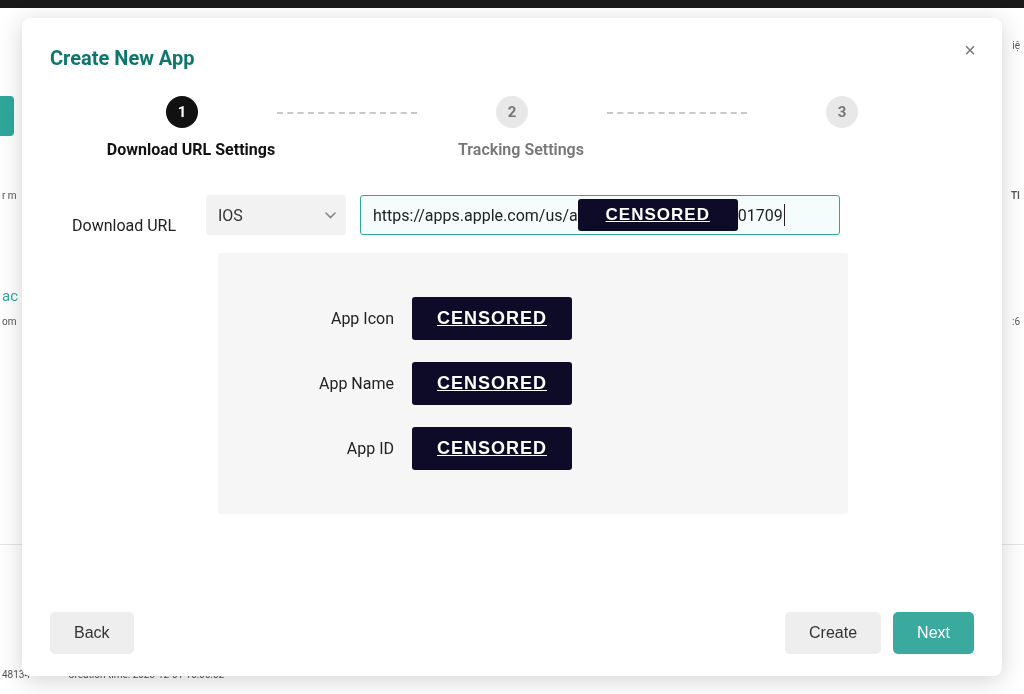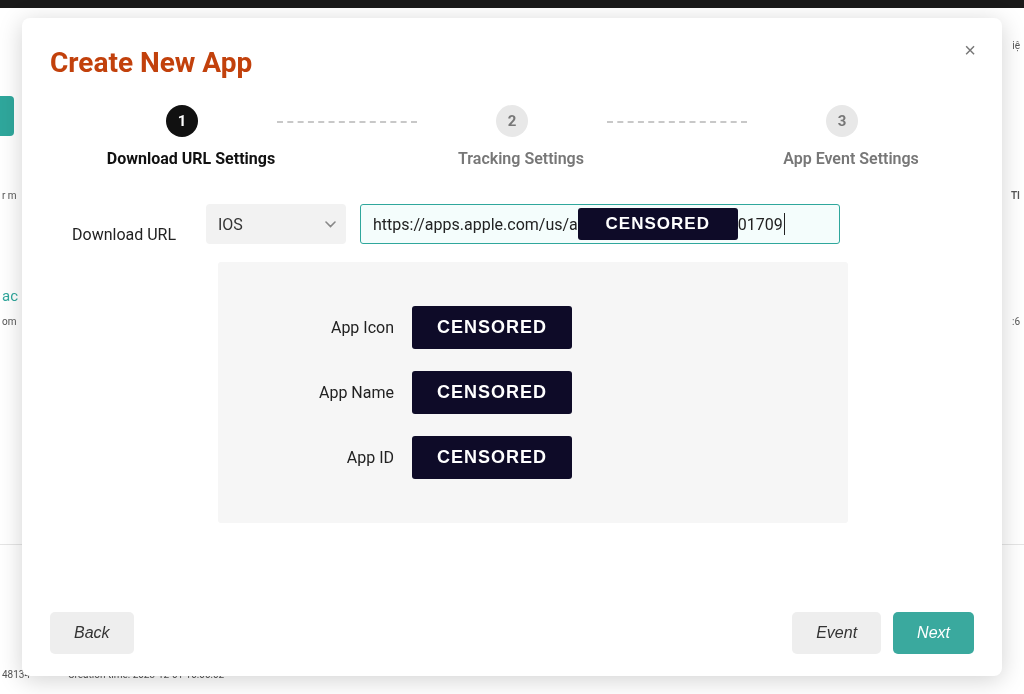--- a/index.html
+++ b/index.html
@@ -40,21 +40,21 @@
 
   .modal-close {
     position: absolute; top: 18px; right: 18px;
     width: 28px; height: 28px;
     display: flex; align-items: center; justify-content: center;
     color: #777; font-size: 20px; cursor: pointer;
     border: none; background: transparent;
   }
 
   .modal-title {
-    font-size: 28px; font-weight: 700; color: #c2410c;
+    font-size: 20px; font-weight: 700; color: #0f766e;
     margin-bottom: 26px;
   }
 
   
   .stepper {
     display: flex; align-items: flex-start; justify-content: center;
     gap: 0; margin-bottom: 34px;
   }
   .step {
     display: flex; flex-direction: column; align-items: center;
@@ -129,32 +129,33 @@
     font-size: 16px; color: #222;
   }
   .censored {
     background: #0e0b28; color: #fff;
     font-weight: 800; letter-spacing: 1px;
     font-size: 18px;
     padding: 11px 16px;
     border-radius: 3px;
     min-width: 160px; text-align: center;
     font-family: "Segoe UI", Arial, sans-serif;
+    text-decoration: underline;
   }
 
   
   .btn-bar {
     margin-top: auto;
     display: flex; align-items: center;
     padding-top: 14px;
   }
   .btn {
     height: 42px; padding: 0 24px;
     border-radius: 5px; border: none;
-    font-size: 16px; cursor: pointer; font-style: italic;
+    font-size: 16px; cursor: pointer;
   }
   .btn-secondary { background: #eeeeee; color: #333; }
   .btn-primary   { background: #3aa99e; color: #fff; }
   .btn-bar .spacer { flex: 1; }
 </style>
 </head>
 <body>
 
 <div class="bg">
   <div class="bg-topbar"></div>
@@ -189,21 +190,20 @@
       <div class="step-label">Download URL Settings</div>
     </div>
     <div class="step-connector"></div>
     <div class="step">
       <div class="step-num">2</div>
       <div class="step-label">Tracking Settings</div>
     </div>
     <div class="step-connector"></div>
     <div class="step">
       <div class="step-num">3</div>
-      <div class="step-label">App Event Settings</div>
     </div>
   </div>
 
   <div class="form-row">
     <div class="row-label">Download URL</div>
 
     <div class="select-box">
       <span>IOS</span>
       <span class="chev">
         <svg width="11" height="7" viewBox="0 0 11 7">
@@ -231,17 +231,17 @@
     </div>
     <div class="info-row">
       <div class="info-label">App ID</div>
       <div class="censored">CENSORED</div>
     </div>
   </div>
 
   <div class="btn-bar">
     <button class="btn btn-secondary">Back</button>
     <div class="spacer"></div>
-    <button class="btn btn-secondary" style="margin-right:12px;">Event</button>
+    <button class="btn btn-secondary" style="margin-right:12px;">Create</button>
     <button class="btn btn-primary">Next</button>
   </div>
 
 </div>
 
 </body></html>

